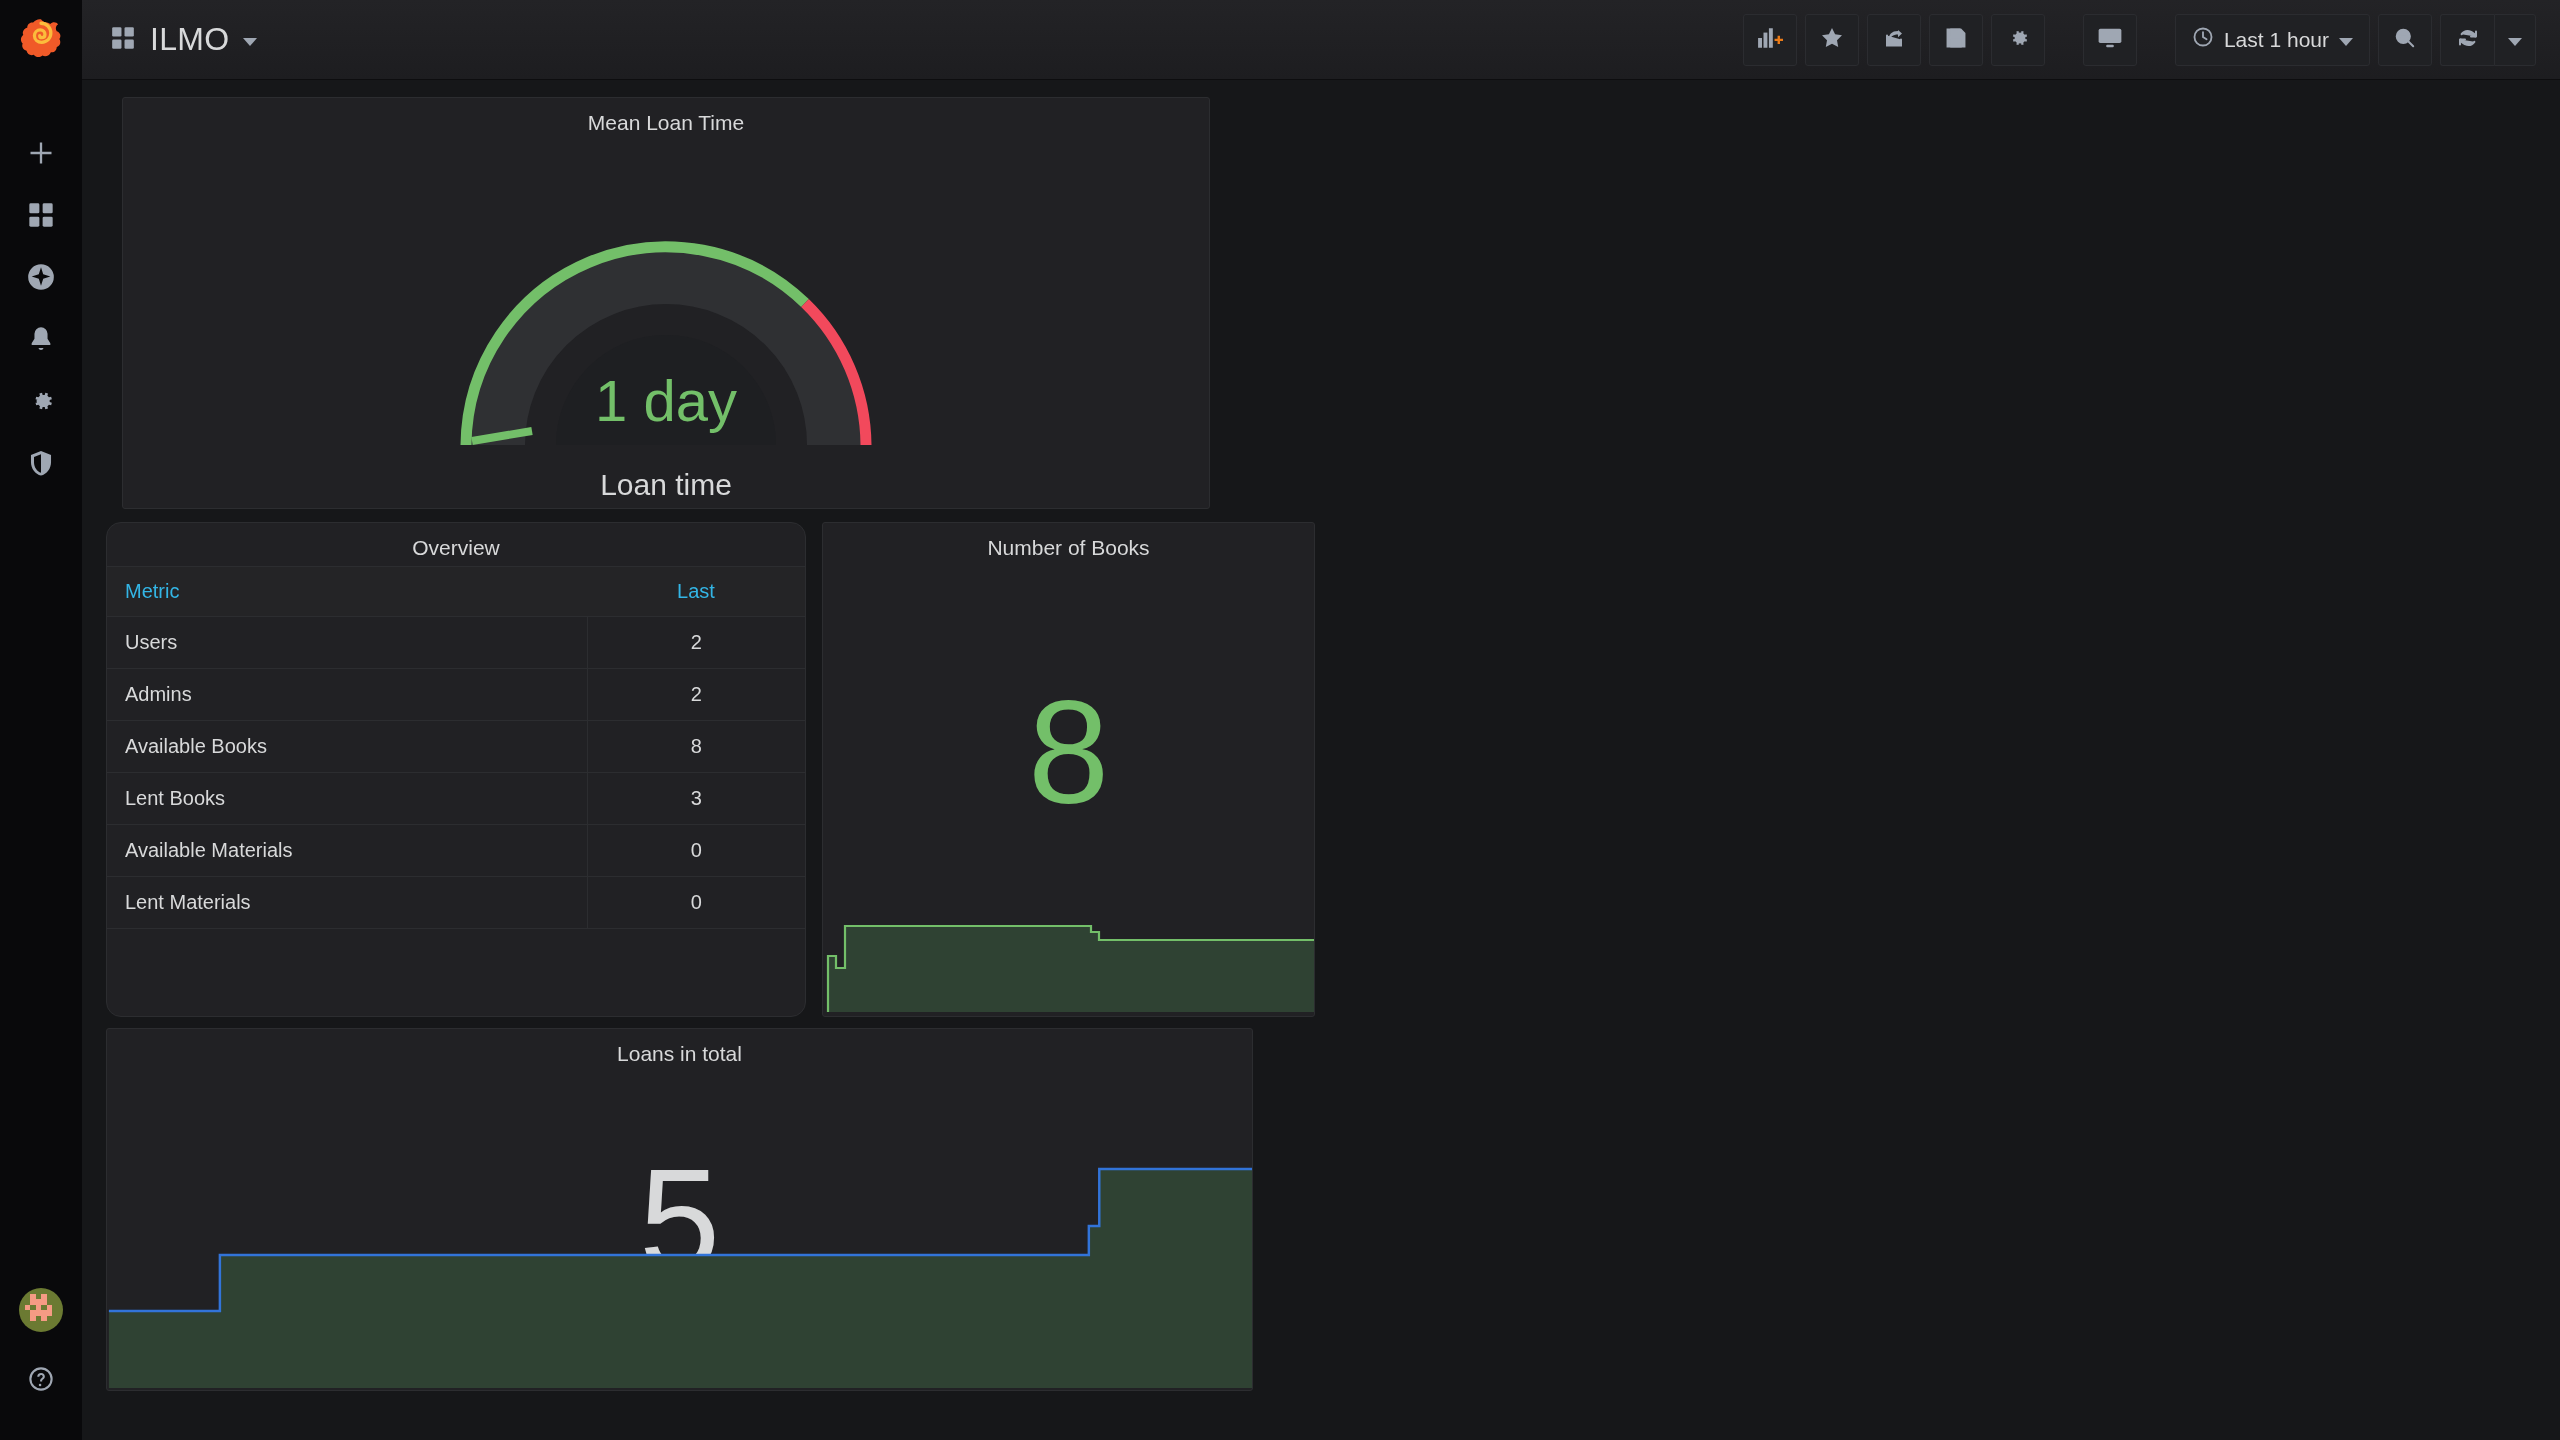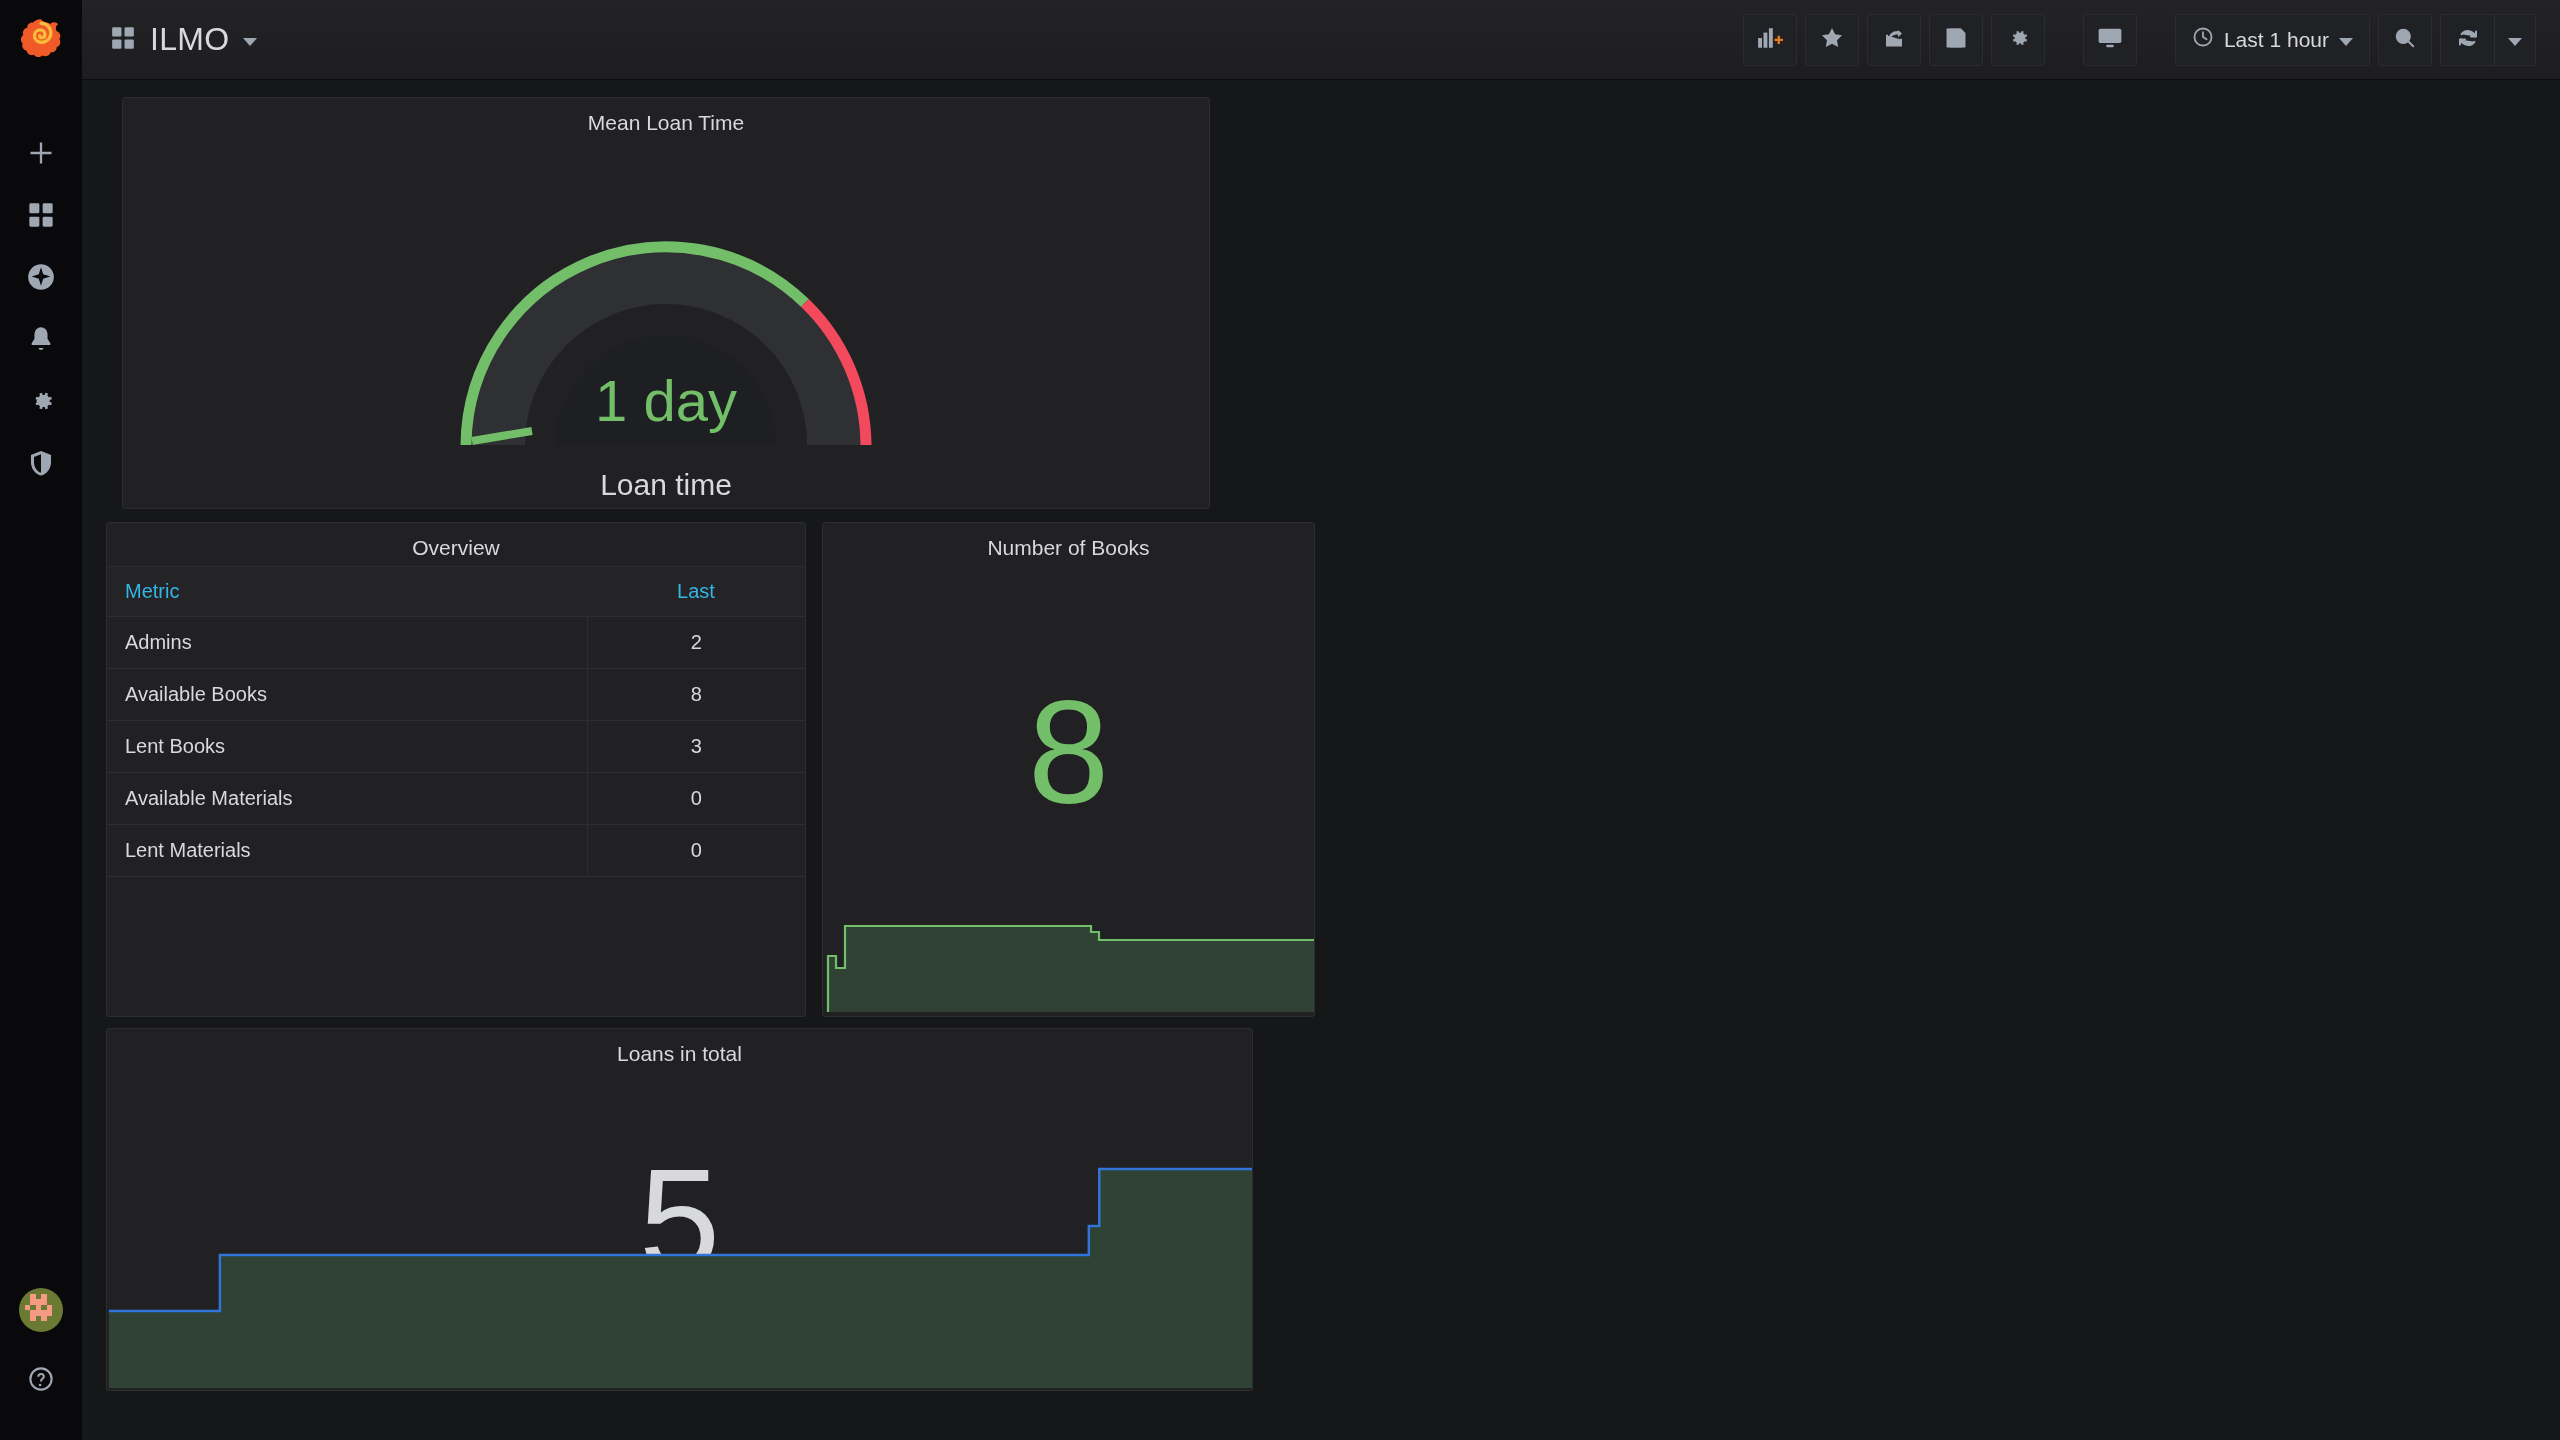--- a/index.html
+++ b/index.html
@@ -149,21 +149,21 @@
   .gauge-label {
     position: absolute;
     top: 313px; left: 0; right: 0;
     text-align: center;
     color: #d8d9da;
     font-size: 30px;
     margin-top: 20px;
   }
 
   
-  #panel-overview { left: 24px; top: 442px; width: 700px; height: 495px; }
+  #panel-overview { left: 24px; top: 442px; width: 700px; height: 495px; border-radius: 15px; }
   table.ov { width: 100%; border-collapse: collapse; margin-top: 6px; }
   table.ov th {
     text-align: left;
     color: #33b5e5;
     font-size: 20px;
     font-weight: normal;
     padding: 13px 18px;
     background: #242426;
     border-top: 1px solid #2c2d30;
     border-bottom: 1px solid #2c2d30;
@@ -442,20 +442,24 @@
     <div class="panel-title">Overview</div>
     <table class="ov">
       <thead>
         <tr>
           <th>Metric</th>
           <th class="val-col">Last</th>
         </tr>
       </thead>
       <tbody>
         <tr>
+          <td>Users</td>
+          <td class="val">2</td>
+        </tr>
+        <tr>
           <td>Admins</td>
           <td class="val">2</td>
         </tr>
         <tr>
           <td>Available Books</td>
           <td class="val">8</td>
         </tr>
         <tr>
           <td>Lent Books</td>
           <td class="val">3</td>

